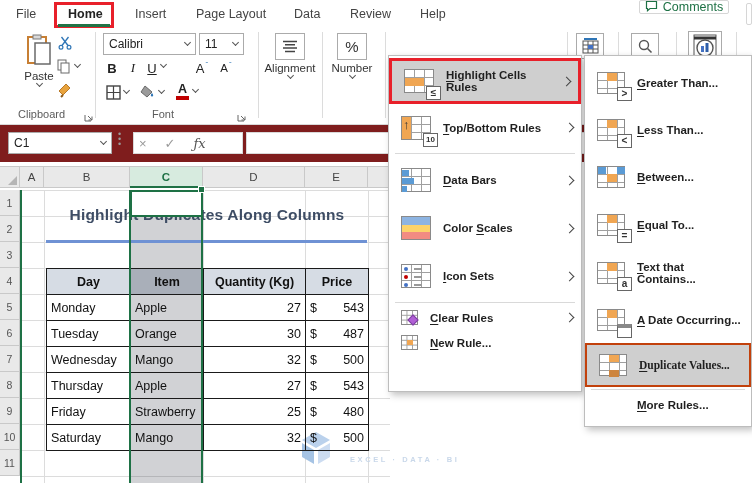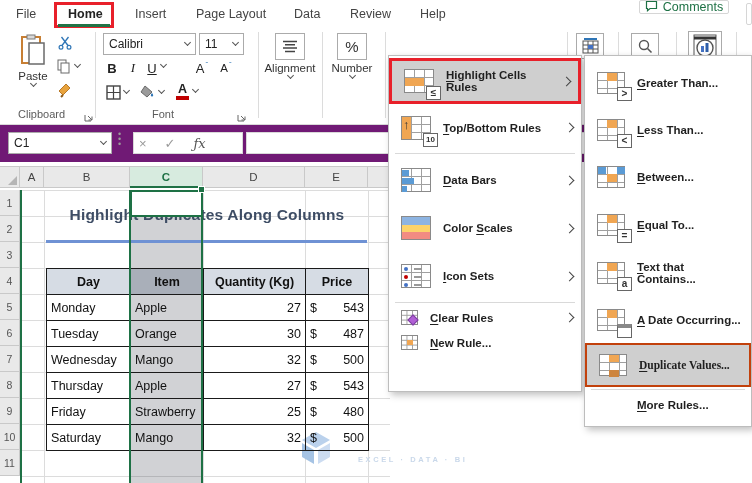--- a/index.html
+++ b/index.html
@@ -21,21 +21,21 @@
   .inputbox { position:absolute; height:22px; background:#fff; border:1px solid #ababab; display:flex; align-items:center; font-size:12px; color:#222; padding:0 5px; justify-content:space-between; }
   .chev { display:inline-block; width:6px; height:6px; border-right:1.4px solid #555; border-bottom:1.4px solid #555; transform:rotate(45deg); margin-top:-3px; }
   .chev.sm { width:5px; height:5px; }
   .chev-r { display:inline-block; width:7px; height:7px; border-top:1.6px solid #444; border-right:1.6px solid #444; transform:rotate(45deg); }
   .bigbtn { position:absolute; display:flex; flex-direction:column; align-items:center; font-size:11.5px; color:#333; gap:2px; }
   .ff { font-size:13px; color:#222; }
   .iconbtn { position:absolute; display:flex; align-items:center; justify-content:center; }
   .boxbtn { border:1px solid #ababab; background:#fff; }
   .cf-btn { position:absolute; left:388px; top:29px; width:172px; height:27px; border:3px solid #e8202a; background:#fff; display:flex; align-items:center; gap:5px; padding:0 4px; font-size:12px; color:#222; }
   
-  .fbar { left:0; top:125px; width:652px; height:37px; background:#701a75; }
+  .fbar { left:0; top:125px; width:652px; height:37px; background:#7f1d1d; }
   .fxsym { font-style:italic; font-family:"DejaVu Serif", serif; color:#555; font-size:13px; }
   .graybtn { color:#999; font-size:13px; }
   
   .sheet { left:0; top:162px; width:752px; height:321px; background:#fff; }
   .colhead { position:absolute; top:4px; height:22px; background:#e9e9e9; border-right:1px solid #c9c9c9; border-top:1px solid #c9c9c9; border-bottom:1px solid #c9c9c9; display:flex; align-items:center; justify-content:center; font-size:11.5px; color:#444; }
   .rowhead { position:absolute; left:0; width:20px; height:26px; background:#e9e9e9; border-bottom:1px solid #c9c9c9; border-right:1px solid #c9c9c9; display:flex; align-items:center; justify-content:center; font-size:10.5px; color:#555; }
   .gridlines { position:absolute; left:20px; top:28px; width:370px; height:293px;
      background-image:linear-gradient(#dcdcdc 1px, transparent 1px); background-size:100% 26px; }
   .vgrid { position:absolute; top:28px; height:293px; width:1px; background:#dcdcdc; }
   .title { position:absolute; left:48px; top:44px; width:318px; text-align:center; font-size:15.5px; font-weight:bold; color:#3e4d65; letter-spacing:.2px; z-index:2; }
@@ -47,21 +47,21 @@
   
   .xtable { position:absolute; left:46px; top:106px; display:grid; grid-template-columns:84px 73px 102px 63px; grid-auto-rows:26px; border-top:1px solid #1a1a1a; border-left:1px solid #1a1a1a; z-index:2; font-size:12.5px; color:#111; }
   .xtable > div { border-right:1px solid #1a1a1a; border-bottom:1px solid #1a1a1a; display:flex; align-items:center; padding:0 4px; background:transparent; }
   .th { background:#d6dce4 !important; font-weight:bold; justify-content:center; }
   .th.selth { background:#a9afb9 !important; }
   .num { justify-content:flex-end; }
   .price { justify-content:space-between; padding:0 6px 0 6px; }
   
   .wmark { position:absolute; left:298px; top:268px; z-index:1; display:flex; align-items:flex-start; gap:4px; pointer-events:none; }
   .wm-text { color:#b9d0eb; font-size:27px; font-weight:bold; line-height:26px; letter-spacing:-0.5px; }
-  .wm-tag { color:#c9d8ea; font-size:7.5px; letter-spacing:2.6px; font-weight:bold; margin:2px 0 0 20px; }
+  .wm-tag { color:#c9d8ea; font-size:7.5px; letter-spacing:2.6px; font-weight:bold; margin:2px 0 0 12px; }
   
   .menu { position:absolute; background:#fff; border:1px solid #bdbdbd; box-shadow:3px 3px 7px rgba(0,0,0,0.25); z-index:10; }
   .mainmenu { left:388px; top:55px; width:194px; height:337px; padding:2px 0; }
   .submenu  { left:584px; top:55px; width:168px; height:372px; padding:4px 0; }
   .mitem { display:flex; align-items:center; gap:12px; padding:0 8px 0 12px; font-size:11.5px; font-weight:600; color:#1f1f1f; position:relative; }
   .mitem .lbl { flex:1; }
   .mitem u { text-underline-offset:2px; }
   .msep { height:1px; background:#d9d9d9; margin:2px 6px; }
   .hcr-sel { background:#cfcfcf; border:3px solid #e8202a; }
   .dv-sel  { background:#cfcfcf; border:2px solid #c2410c;font-family:Liberation Serif, serif; }
@@ -115,21 +115,21 @@
 <div class="abs ribbon">
   <div class="vsep" style="left:95px"></div>
   <div class="vsep" style="left:258px"></div>
   <div class="vsep" style="left:322px"></div>
   <div class="vsep" style="left:385px"></div>
   <div class="vsep" style="left:567px"></div>
   <div class="vsep" style="left:618px"></div>
   <div class="vsep" style="left:676px"></div>
   <div class="vsep" style="left:736px"></div>
 
-  <div class="bigbtn" style="left:12px;top:6px;width:42px">
+  <div class="bigbtn" style="left:18px;top:6px;width:42px">
     <span>
       <svg width="26" height="32" viewBox="0 0 26 32">
         <rect x="2" y="3" width="18" height="26" fill="#fff" stroke="#c77f34" stroke-width="2"></rect>
         <rect x="7" y="1" width="8" height="4" fill="#d9d9d9" stroke="#7a7a7a"></rect>
         <rect x="9" y="9" width="15" height="21" fill="#fff" stroke="#6a6a6a" stroke-width="1.5"></rect>
       </svg>
     </span>
     <span>Paste</span>
     <span class="chev sm"></span>
   </div>

